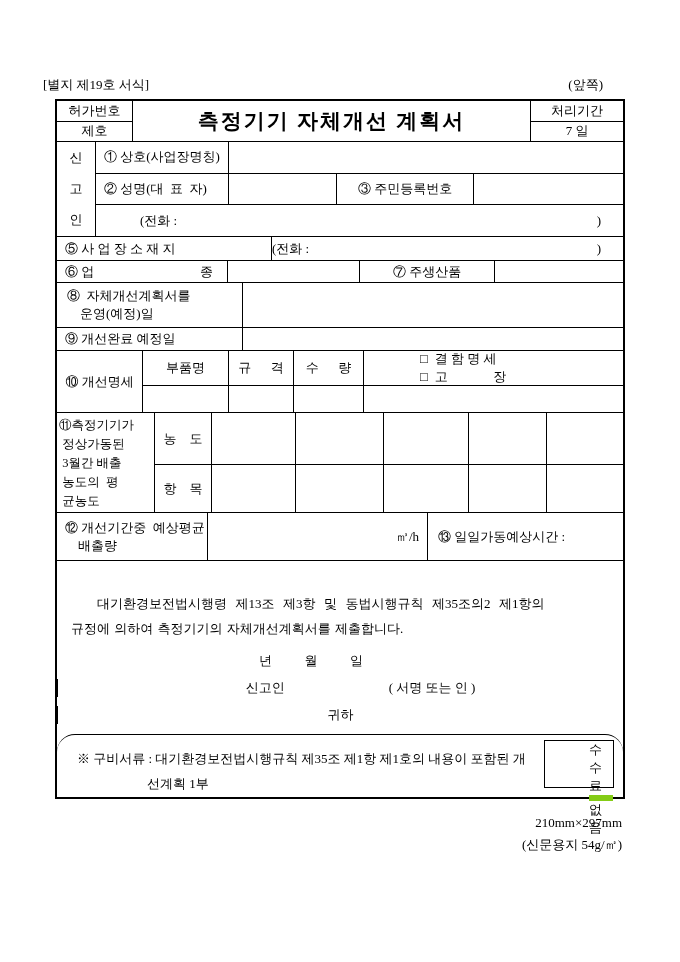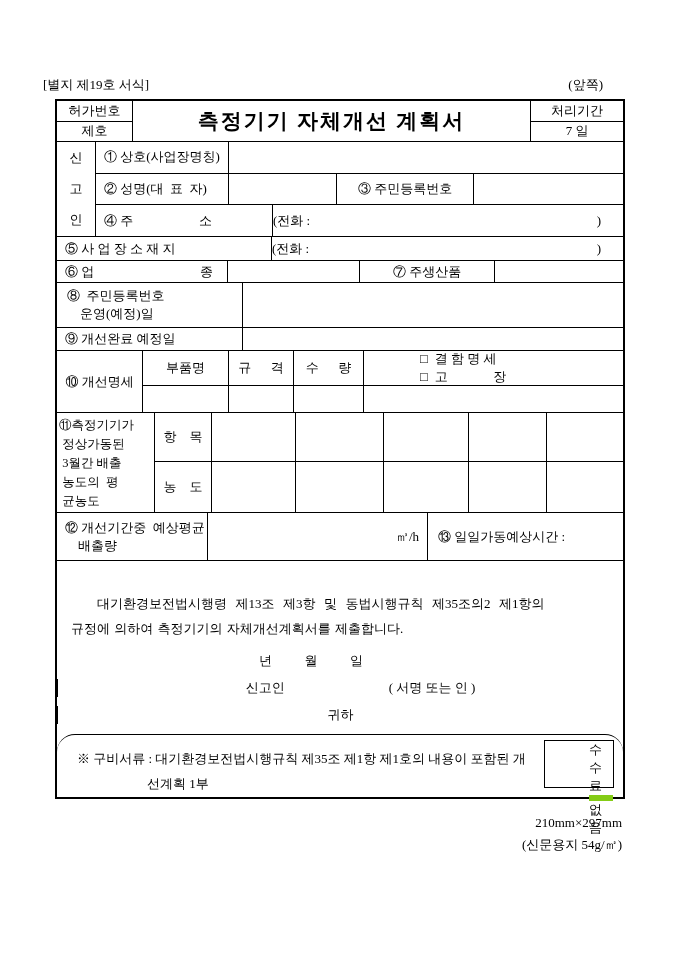--- a/index.html
+++ b/index.html
@@ -87,24 +87,20 @@
         </div>
         <div class="row">
           <div class="lc" style="width:132px">
             <span class="pre">② 성명(대  표  자)</span>
           </div>
           <div style="width:108px"></div>
           <div class="cc" style="width:137px">③ 주민등록번호</div>
           <div style="flex:1"></div>
         </div>
         <div class="row">
-          <div class="sp" style="width:132px;padding:0 16px 0 8px">
-            <span>④ 주</span>
-            <span>소</span>
-          </div>
           <div class="phone" style="flex:1">
             <span>(전화 :</span>
             <span>)</span>
           </div>
         </div>
       </div>
     </div>
 
     <div class="band" style="height:24px">
       <div class="lc" style="width:170px">⑤ 사 업 장 소 재 지</div>
@@ -118,21 +114,21 @@
       <div class="sp" style="width:170px;padding:0 14px 0 8px">
         <span>⑥ 업</span>
         <span>종</span>
       </div>
       <div style="width:132px"></div>
       <div class="cc" style="width:135px">⑦ 주생산품</div>
       <div style="flex:1"></div>
     </div>
 
     <div class="band" style="height:45px">
-      <div class="lc pre" style="width:185px;padding-left:10px">⑧  주민등록번호
+      <div class="lc pre" style="width:185px;padding-left:10px">⑧  자체개선계획서를
     운영(예정)일</div>
       <div style="flex:1"></div>
     </div>
 
     <div class="band" style="height:23px">
       <div class="lc" style="width:185px">⑨ 개선완료 예정일</div>
       <div style="flex:1"></div>
     </div>
 
     <div class="band" style="height:62px">
@@ -166,33 +162,33 @@
       </div>
     </div>
 
     <div class="band" style="height:100px">
       <div class="f11label pre" style="width:97px">⑪측정기기가
  정상가동된
  3월간 배출
  농도의  평
  균농도</div>
       <div class="rows">
-        <div class="row" style="flex:0 0 48px">
+        <div class="row">
           <div class="cc" style="width:56px">
-            <span class="pre">항    목</span>
+            <span class="pre">농    도</span>
           </div>
           <div style="width:84px"></div>
           <div style="width:88px"></div>
           <div style="width:85px"></div>
           <div style="width:78px"></div>
           <div style="flex:1"></div>
         </div>
-        <div class="row">
+        <div class="row" style="flex:0 0 48px">
           <div class="cc" style="width:56px">
-            <span class="pre">농    도</span>
+            <span class="pre">항    목</span>
           </div>
           <div style="width:84px"></div>
           <div style="width:88px"></div>
           <div style="width:85px"></div>
           <div style="width:78px"></div>
           <div style="flex:1"></div>
         </div>
       </div>
     </div>
 

